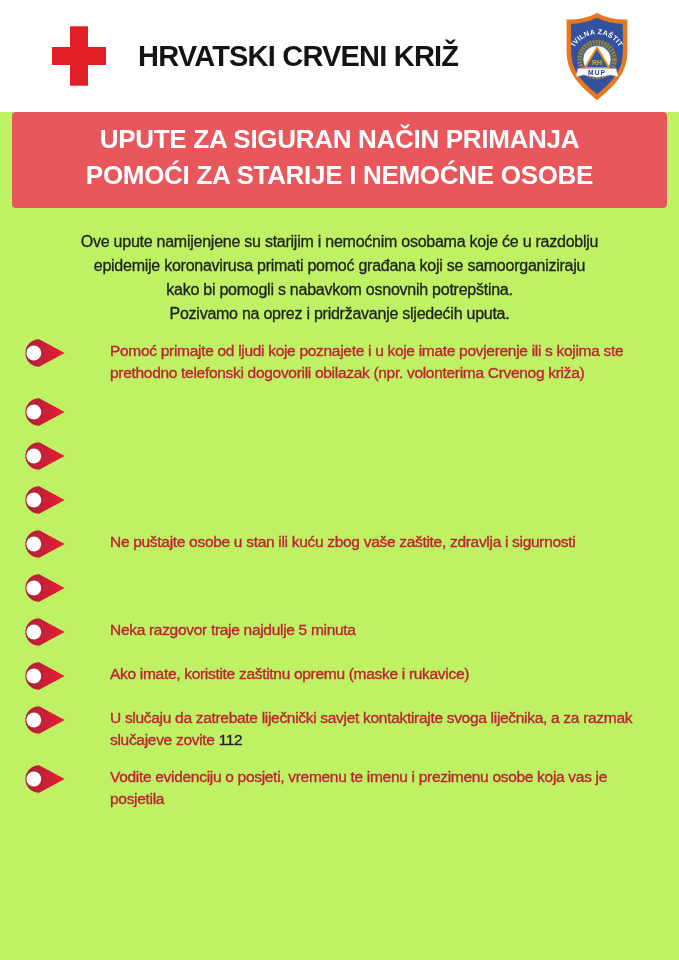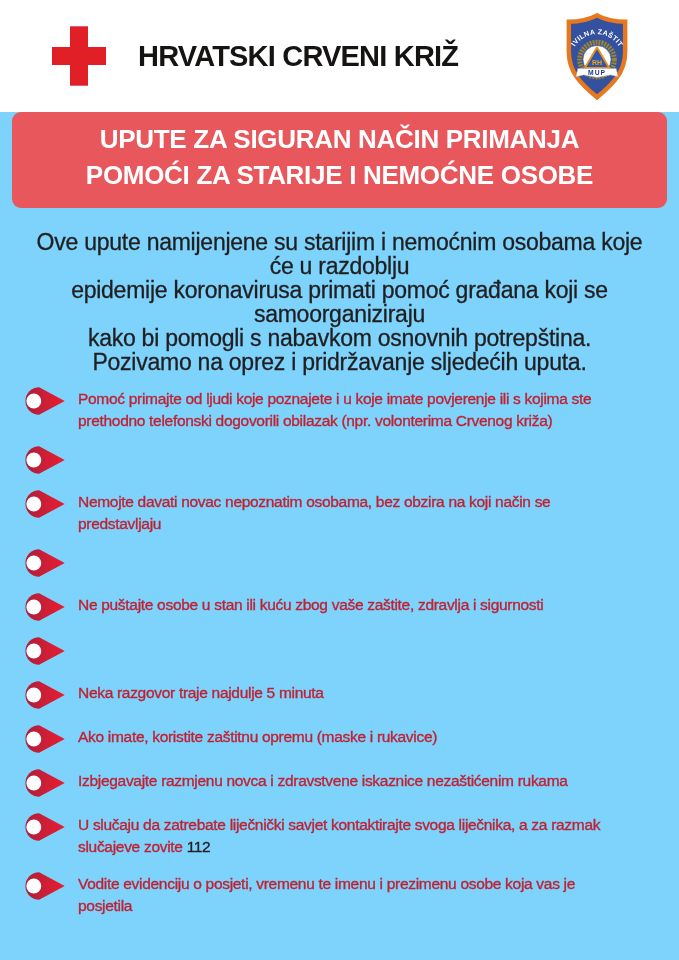--- a/index.html
+++ b/index.html
@@ -1,50 +1,50 @@
 <!DOCTYPE html>
 <html><head>
 <meta charset="utf-8">
 <style>
   html,body{margin:0;padding:0;background:#dfe1e0;}
   .page{
     width:679px;height:960px;overflow:hidden;position:relative;
-    background:#7dd3fc;font-family:"Liberation Sans",sans-serif;
+    background:#bef264;font-family:"Liberation Sans",sans-serif;
     margin:0 auto;
   }
   
   .header{
     height:112px;background:#ffffff;display:flex;align-items:center;
     padding:0 50px 0 30px;box-sizing:border-box;
   }
   .cross-logo{width:54px;height:64px;margin-left:22px;flex:0 0 auto;}
   .header-title{
     flex:1;margin-left:32px;font-size:29px;font-weight:700;color:#161413;
     letter-spacing:-0.8px;white-space:nowrap;
   }
   .badge{width:64px;height:94px;flex:0 0 auto;margin-top:2px;}
   
   .banner{
-    margin:0 12px;height:96px;background:#e8575c;border-radius:9px;
+    margin:0 12px;height:96px;background:#e8575c;border-radius:4px;
     display:flex;align-items:center;justify-content:center;
   }
   .banner-title{
     color:#ffffff;font-size:26px;font-weight:700;line-height:36px;
     text-align:center;white-space:pre-line;letter-spacing:-0.3px;
     margin-top:-6px;
   }
   
   .intro{
     margin:22px 28px 0;text-align:center;color:#211e1f;
-    font-size:23px;line-height:24px;white-space:pre-line;
+    font-size:16px;line-height:24px;white-space:pre-line;
     letter-spacing:-0.25px;-webkit-text-stroke:0.3px currentColor;
   }
   
   .instructions{list-style:none;margin:14px 0 0;padding:0 18px 0 20px;}
-  .instructions li{display:flex;align-items:flex-start;margin-bottom:16px;}
+  .instructions li{display:flex;align-items:flex-start;margin-bottom:16px;gap:32px;}
   .bullet{width:46px;height:30px;flex:0 0 auto;margin-top:-2px;}
   .instructions p{
     margin:0 0 0 12px;max-width:585px;color:#c02233;
     font-size:15.5px;line-height:21.5px;white-space:pre-line;
     letter-spacing:-0.3px;-webkit-text-stroke:0.35px currentColor;
   }
   .hl{color:#24202a;text-align:right;-webkit-text-stroke:0.35px currentColor;}
   .defs-holder{position:absolute;width:0;height:0;overflow:hidden;}
 </style>
 </head>
@@ -109,22 +109,20 @@
     </li>
     <li>
       <svg class="bullet">
           <use href="#bullet-sym"></use>
         </svg>
     </li>
     <li>
       <svg class="bullet">
           <use href="#bullet-sym"></use>
         </svg>
-      <p><span>Nemojte davati novac nepoznatim osobama, bez obzira na koji način se
-predstavljaju</span><span class="hl"></span></p>
     </li>
     <li>
       <svg class="bullet">
           <use href="#bullet-sym"></use>
         </svg>
     </li>
     <li>
       <svg class="bullet">
           <use href="#bullet-sym"></use>
         </svg>
@@ -144,26 +142,20 @@
     <li>
       <svg class="bullet">
           <use href="#bullet-sym"></use>
         </svg>
       <p><span>Ako imate, koristite zaštitnu opremu (maske i rukavice)</span><span class="hl"></span></p>
     </li>
     <li>
       <svg class="bullet">
           <use href="#bullet-sym"></use>
         </svg>
-      <p><span>Izbjegavajte razmjenu novca i zdravstvene iskaznice nezaštićenim rukama</span><span class="hl"></span></p>
-    </li>
-    <li>
-      <svg class="bullet">
-          <use href="#bullet-sym"></use>
-        </svg>
       <p><span>U slučaju da zatrebate liječnički savjet kontaktirajte svoga liječnika, a za razmak
 slučajeve zovite </span><span class="hl">112</span></p>
     </li>
     <li>
       <svg class="bullet">
           <use href="#bullet-sym"></use>
         </svg>
       <p><span>Vodite evidenciju o posjeti, vremenu te imenu i prezimenu osobe koja vas je
 posjetila</span><span class="hl"></span></p>
     </li>

